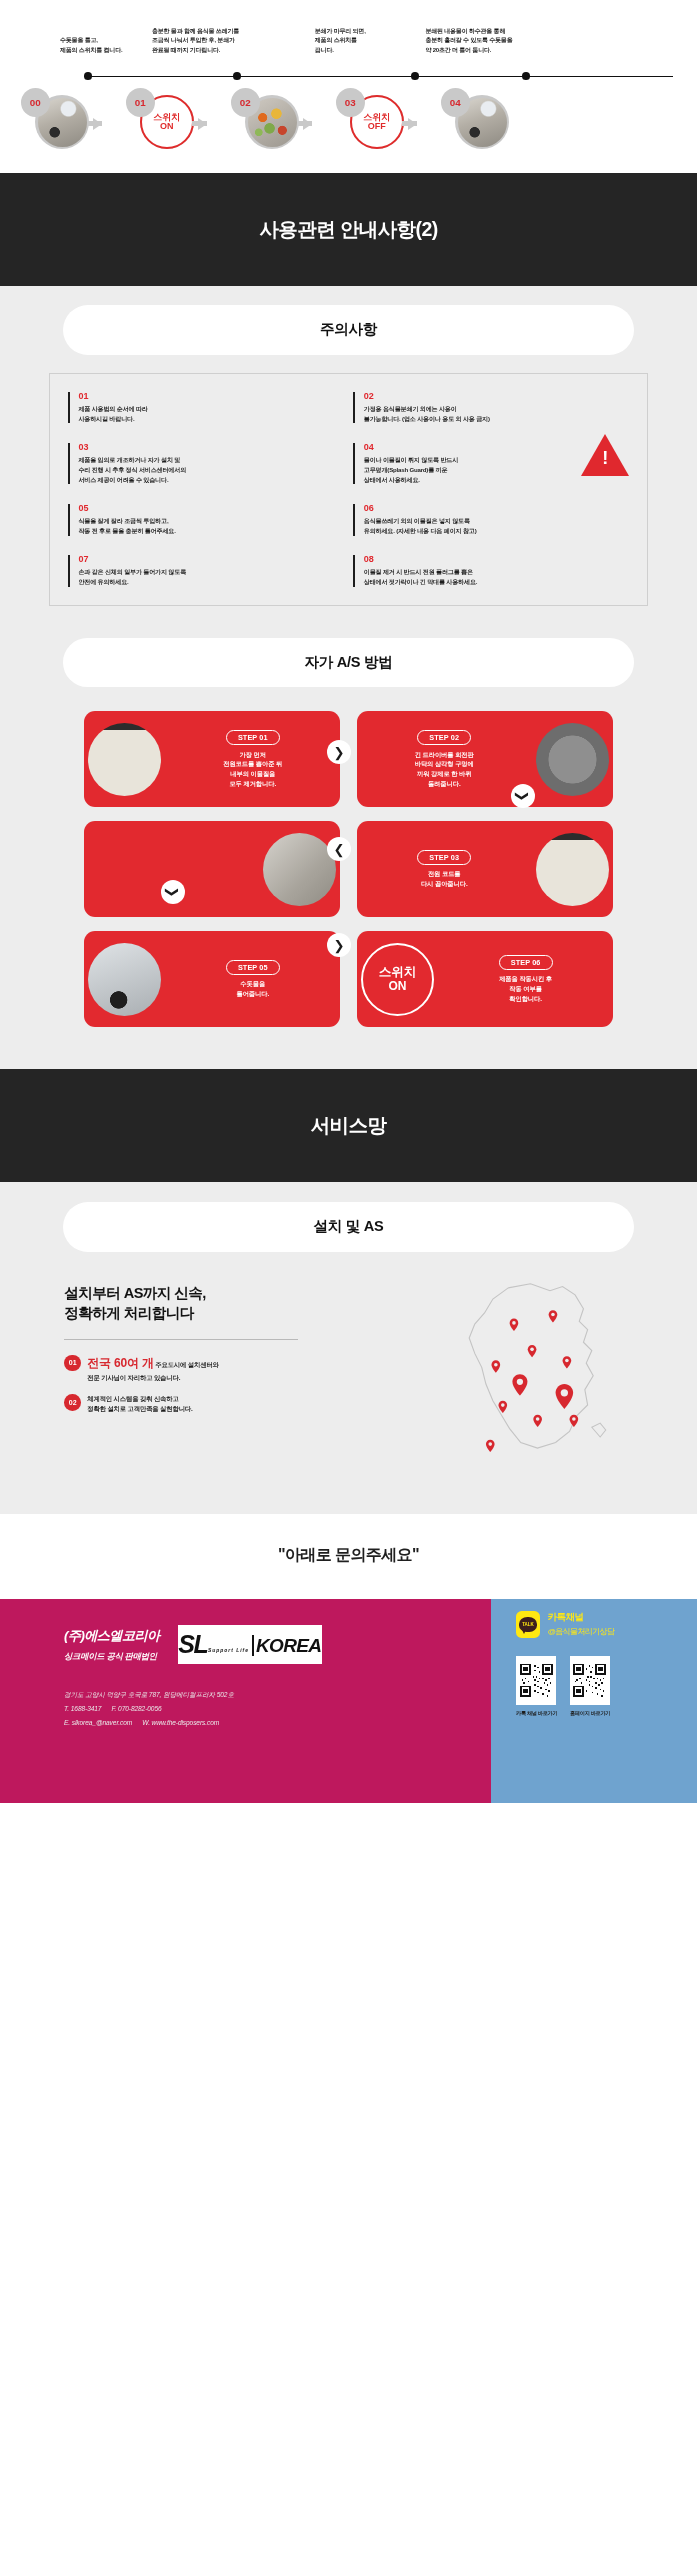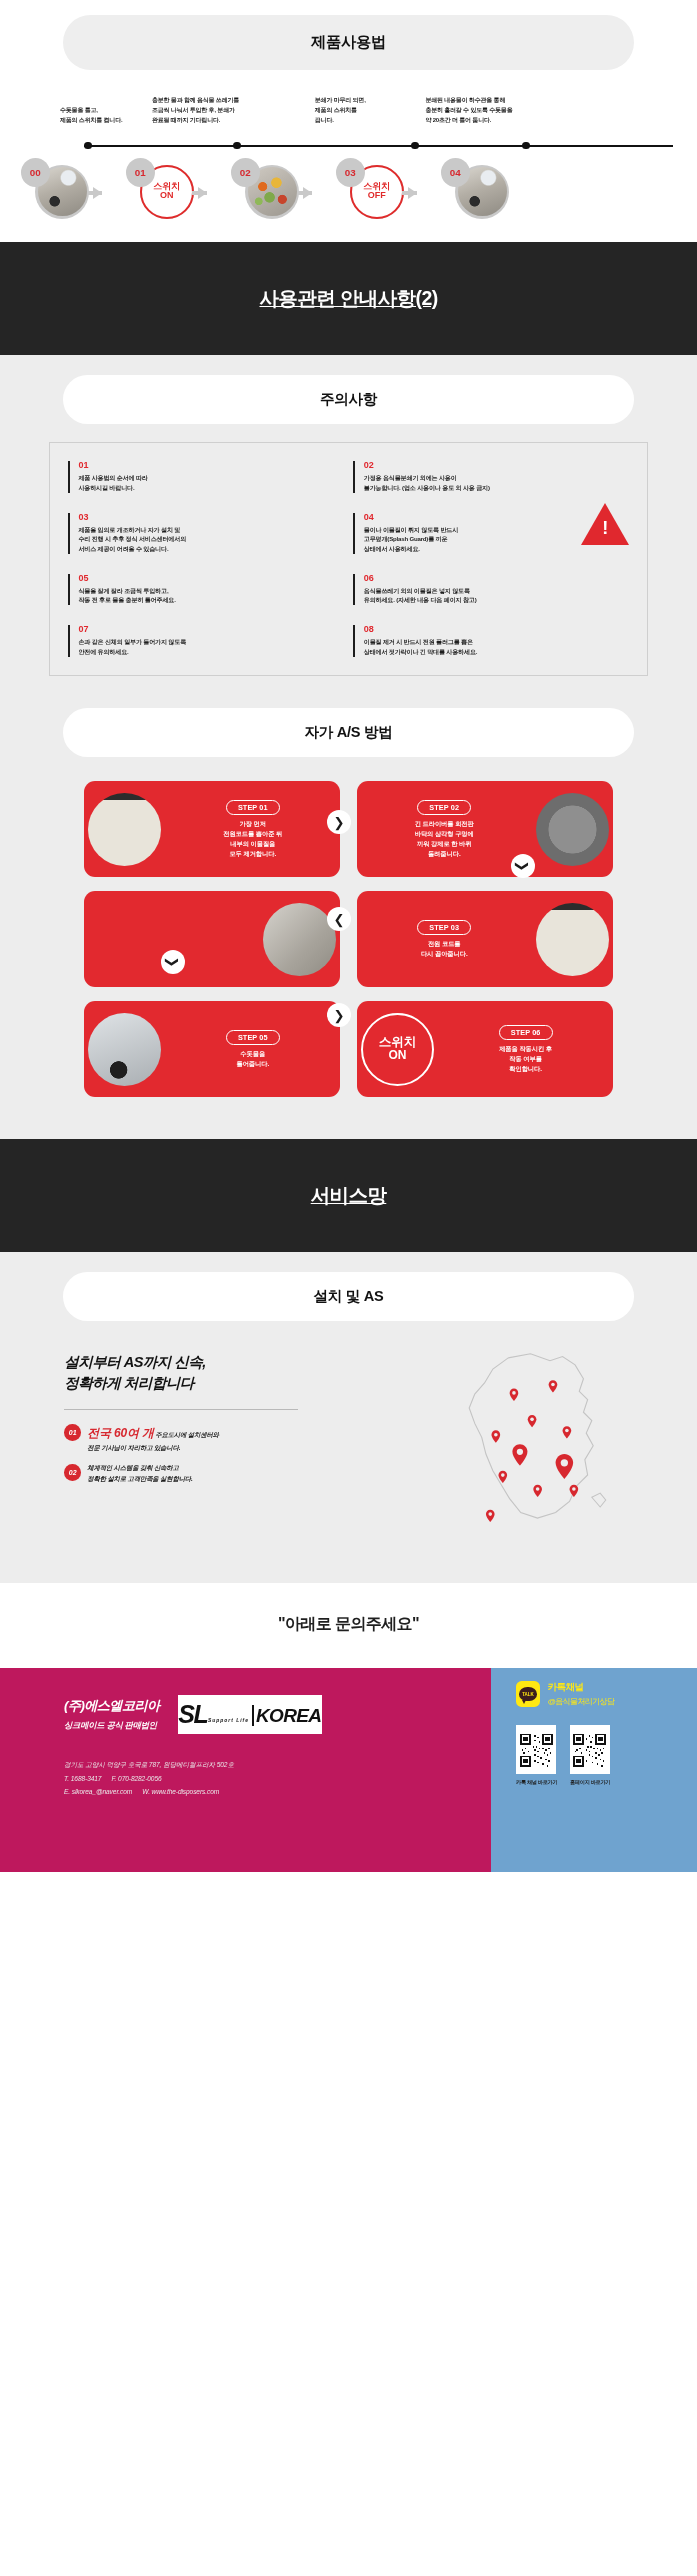--- a/index.html
+++ b/index.html
@@ -126,21 +126,20 @@
     content: ""; position: absolute; left: -15.3px; top: -2.1px;
     width: 15.3px; height: 4.2px; background: #c9c9c9;
   }
 
   
   .banner-black {
     background: #252525; color: #fff;
     text-align: center; font-size: 19.5px; font-weight: 800;
     letter-spacing: -0.6px;
     padding: 31px 0;
-    text-decoration: underline;
   }
   .banner-tall { padding: 43px 0; }
 
   
   .sec-grey { background: #ededed; padding: 19.5px 0 28px 0; }
   .notice-box {
     position: relative;
     margin: 18px 49px 0 49px;
     background: #ededed;
     border: 0.7px solid #cfcfcf;
@@ -250,21 +249,21 @@
     z-index: 5;
   }
   .chev-r1 { left: 243px; top: 29px; }
   .chev-d1 { left: 427px; top: 73px; }
   .chev-l2 { left: 243px; top: 126px; }
   .chev-d2 { left: 77px; top: 169px; }
   .chev-r3 { left: 243px; top: 222px; }
 
   
   .install-row { display: flex; padding: 31px 49px 7px 49px; }
-  .install-left { width: 293px; padding-left: 15.3px; font-style: italic; }
+  .install-left { width: 293px; padding-left: 15.3px; }
   .install-h {
     font-size: 14.6px; font-weight: 800; line-height: 1.42;
     letter-spacing: -0.6px; color: #121212;
   }
   .install-rule { height: 0.7px; background: #b9b9b9; margin: 15.3px 0 14px 0; width: 234px; }
   .bullet { display: flex; align-items: flex-start; margin-bottom: 9.8px; }
   .bullet-num {
     width: 16.7px; height: 16.7px; border-radius: 50%;
     background: #d7282f; color: #fff;
     font-size: 7px; font-weight: 800;
@@ -330,21 +329,20 @@
   .qr-col { text-align: center; }
   .qr-box { width: 40px; height: 49px; background: #fff; padding: 3.5px; }
   .qr-label { font-size: 5.2px; font-weight: 700; color: #1d1d1d; margin-top: 4.9px; letter-spacing: -0.3px; }
 </style>
 </head>
 <body>
 
 <div class="page">
 
   <section class="sec-usage">
-    <div class="pill pill-grey">제품사용법</div>
 
     <div class="usage-captions">
       <div class="usage-cap uc0">수돗물을 틀고,<br>제품의 스위치를 켭니다.</div>
       <div class="usage-cap uc1">충분한 물과 함께 음식물 쓰레기를<br>조금씩 나눠서 투입한 후, 분쇄가<br>완료될 때까지 기다립니다.</div>
       <div class="usage-cap uc2">분쇄가 마무리 되면,<br>제품의 스위치를<br>끕니다.</div>
       <div class="usage-cap uc3">분쇄된 내용물이 하수관을 통해<br>충분히 흘러갈 수 있도록 수돗물을<br>약 20초간 더 틀어 둡니다.</div>
     </div>
 
     <div class="timeline-wrap">
       <div class="timeline-line"></div>

